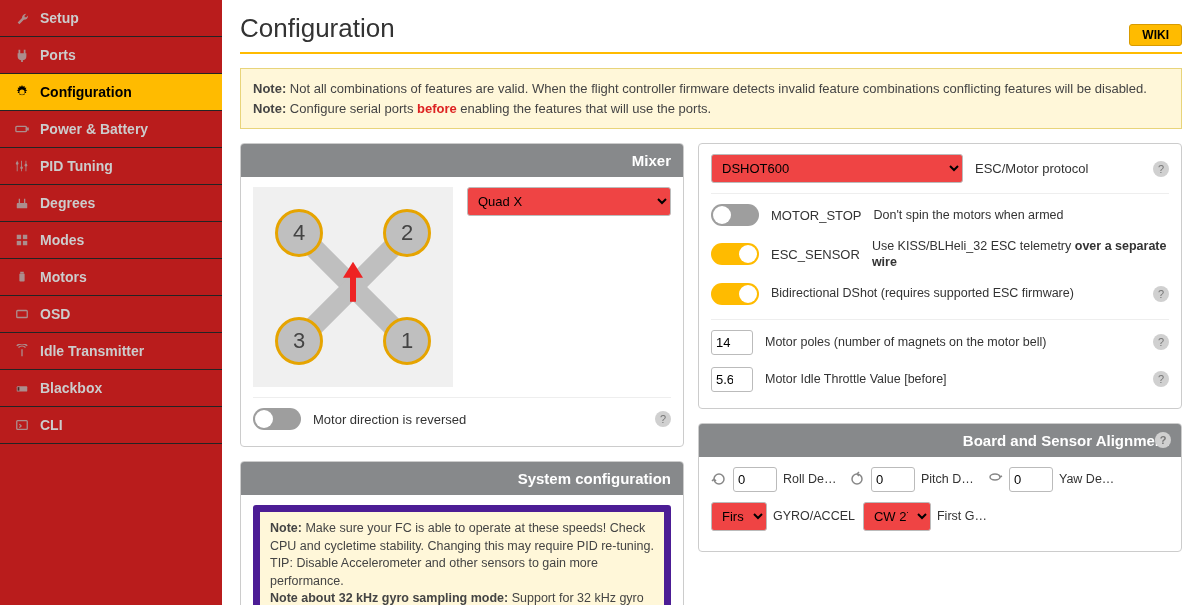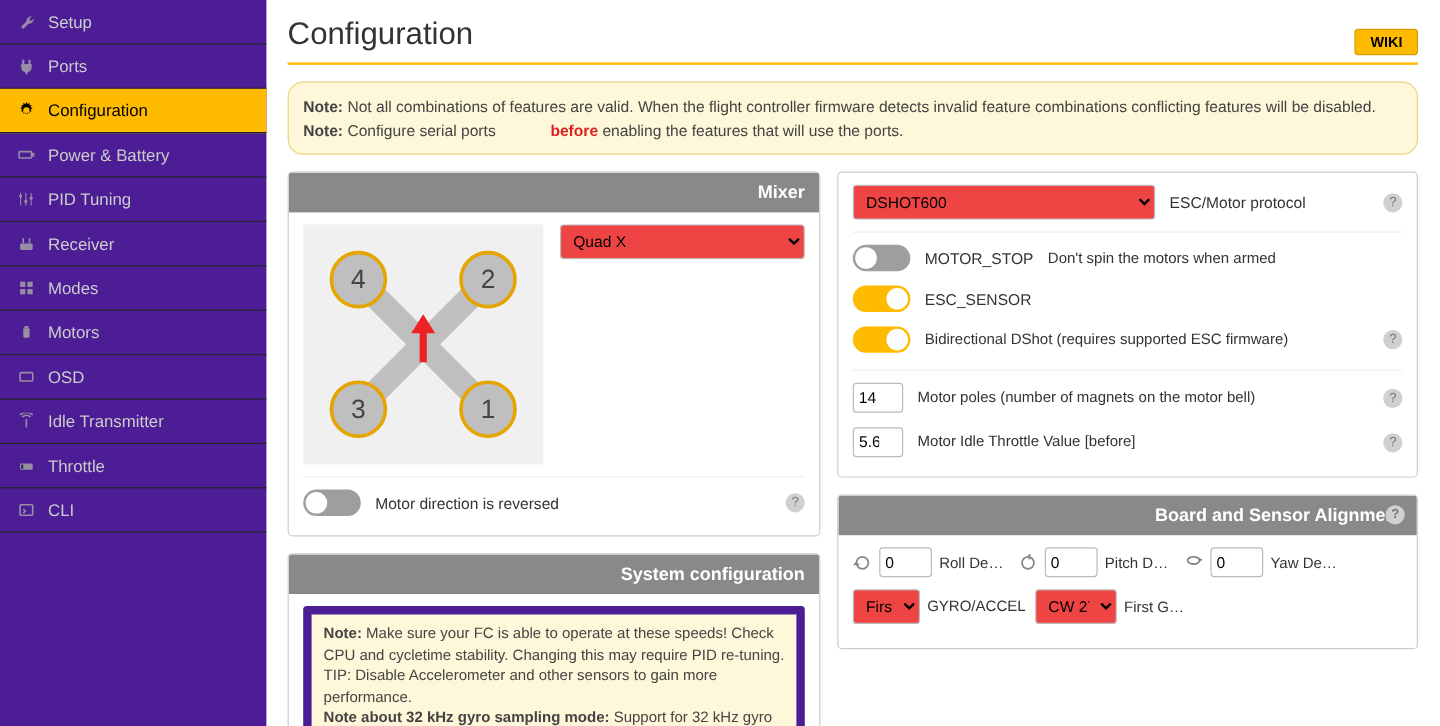--- a/index.html
+++ b/index.html
@@ -1,28 +1,28 @@
 <!DOCTYPE html>
 <html><head>
 <meta charset="utf-8">
 <style>
 * { box-sizing: border-box; margin: 0; padding: 0; }
 body { font-family: "Helvetica Neue", Arial, sans-serif; font-size: 13px; color: #333; background: #fff; width: 1200px; height: 605px; overflow: hidden; }
 .app { display: flex; height: 605px; }
-.sidebar { width: 222px; background: #4c1d95; color: #ccc; flex-shrink: 0; }
+.sidebar { width: 222px; background: #b91c1c; color: #ccc; flex-shrink: 0; font-weight: bold; }
 .sidebar-item { display: flex; align-items: center; gap: 10px; padding: 10px 14px; cursor: pointer; border-bottom: 1px solid #242424; font-size: 14px; color: #ccc; }
 .sidebar-item.active { background: #ffbb00; color: #000; }
 .sidebar-item .icon { width: 16px; height: 16px; display: inline-flex; align-items: center; justify-content: center; opacity: 0.8; }
 .sidebar-item.active .icon { opacity: 1; }
 .main { flex: 1; padding: 10px 18px 0 18px; overflow-y: auto; }
 .page-header { display: flex; justify-content: space-between; align-items: center; border-bottom: 2px solid #ffbb00; padding-bottom: 6px; margin-bottom: 14px; }
 .page-title { font-size: 26px; font-weight: 300; color: #333; }
 .wiki-btn { background: #ffbb00; border: 1px solid #d89b00; border-radius: 3px; padding: 3px 12px; font-size: 12px; font-weight: bold; cursor: pointer; margin-top: 14px; }
-.note-box { background: #fff7d9; border: 1px solid #e8d47a; border-radius: 13px; padding: 10px 12px; font-size: 13px; color: #444; margin-bottom: 14px; line-height: 1.5; }
-.red { color: #d22; font-weight: bold; margin-left: 42px; }
+.note-box { background: #fff7d9; border: 1px solid #e8d47a; border-radius: 0; padding: 10px 12px; font-size: 13px; color: #444; margin-bottom: 14px; line-height: 1.5; }
+.red { color: #d22; font-weight: bold; }
 .cols { display: flex; gap: 14px; }
 .col-left { width: 444px; flex-shrink: 0; }
 .col-right { flex: 1; }
 .panel { border: 1px solid #ccc; border-radius: 4px; margin-bottom: 14px; overflow: hidden; background: #fff; position: relative; }
 .panel-head { background: #87898b; color: #fff; padding: 8px 12px; font-size: 15px; font-weight: bold; position: relative; text-align: right; }
 .panel-head .help-dot { position: absolute; right: 10px; top: 8px; }
 .panel-body { padding: 10px 12px; }
 .help-dot { width: 16px; height: 16px; border-radius: 50%; background: #d0d0d0; color: #777; font-size: 11px; display: inline-flex; align-items: center; justify-content: center; cursor: default; }
 .mixer-row { display: flex; gap: 14px; align-items: flex-start; margin-bottom: 10px; }
 .mixer-img { width: 200px; height: 200px; background: #f0f0f0; position: relative; }
@@ -106,21 +106,21 @@
         </span>
         <span>PID Tuning</span>
       </div>
     <div class="sidebar-item">
         <span class="icon">
           <svg viewBox="0 0 16 16" fill="#aaa">
             <rect x="2" y="8" width="12" height="6" rx="1"></rect>
             <path d="M5 8V3M11 8V3" stroke="#aaa" stroke-width="1.5"></path>
           </svg>
         </span>
-        <span>Receiver</span>
+        <span>Degrees</span>
       </div>
     <div class="sidebar-item">
         <span class="icon">
           <svg viewBox="0 0 16 16" fill="#aaa">
             <rect x="2" y="2" width="5" height="5"></rect>
             <rect x="9" y="2" width="5" height="5"></rect>
             <rect x="2" y="9" width="5" height="5"></rect>
             <rect x="9" y="9" width="5" height="5"></rect>
           </svg>
         </span>
@@ -151,21 +151,21 @@
         </span>
         <span>Idle Transmitter</span>
       </div>
     <div class="sidebar-item">
         <span class="icon">
           <svg viewBox="0 0 16 16" fill="#aaa">
             <rect x="2" y="6" width="12" height="6" rx="1"></rect>
             <rect x="3" y="7" width="2" height="4" fill="#2e2e2e"></rect>
           </svg>
         </span>
-        <span>Throttle</span>
+        <span>Blackbox</span>
       </div>
     <div class="sidebar-item">
         <span class="icon">
           <svg viewBox="0 0 16 16" fill="none" stroke="#aaa" stroke-width="1.5">
             <rect x="2" y="3" width="12" height="10" rx="1"></rect>
             <path d="M5 7l2 2-2 2"></path>
           </svg>
         </span>
         <span>CLI</span>
       </div>
@@ -237,20 +237,21 @@
                   <div class="knob"></div>
                 </div>
               <span class="feat-name">MOTOR_STOP</span>
               <span class="feat-desc">Don't spin the motors when armed</span>
             </div>
             <div class="row-line">
               <div class="toggle on">
                   <div class="knob"></div>
                 </div>
               <span class="feat-name">ESC_SENSOR</span>
+              <span class="feat-desc"><span>Use KISS/BLHeli_32 ESC telemetry </span><b>over a separate wire</b></span>
             </div>
             <div class="row-line">
               <div class="toggle on">
                   <div class="knob"></div>
                 </div>
               <span class="feat-desc">Bidirectional DShot (requires supported ESC firmware)</span>
               <span class="help-dot">?</span>
             </div>
             <div class="row-line border-top">
               <input class="num-input" type="number" value="14" style="">

